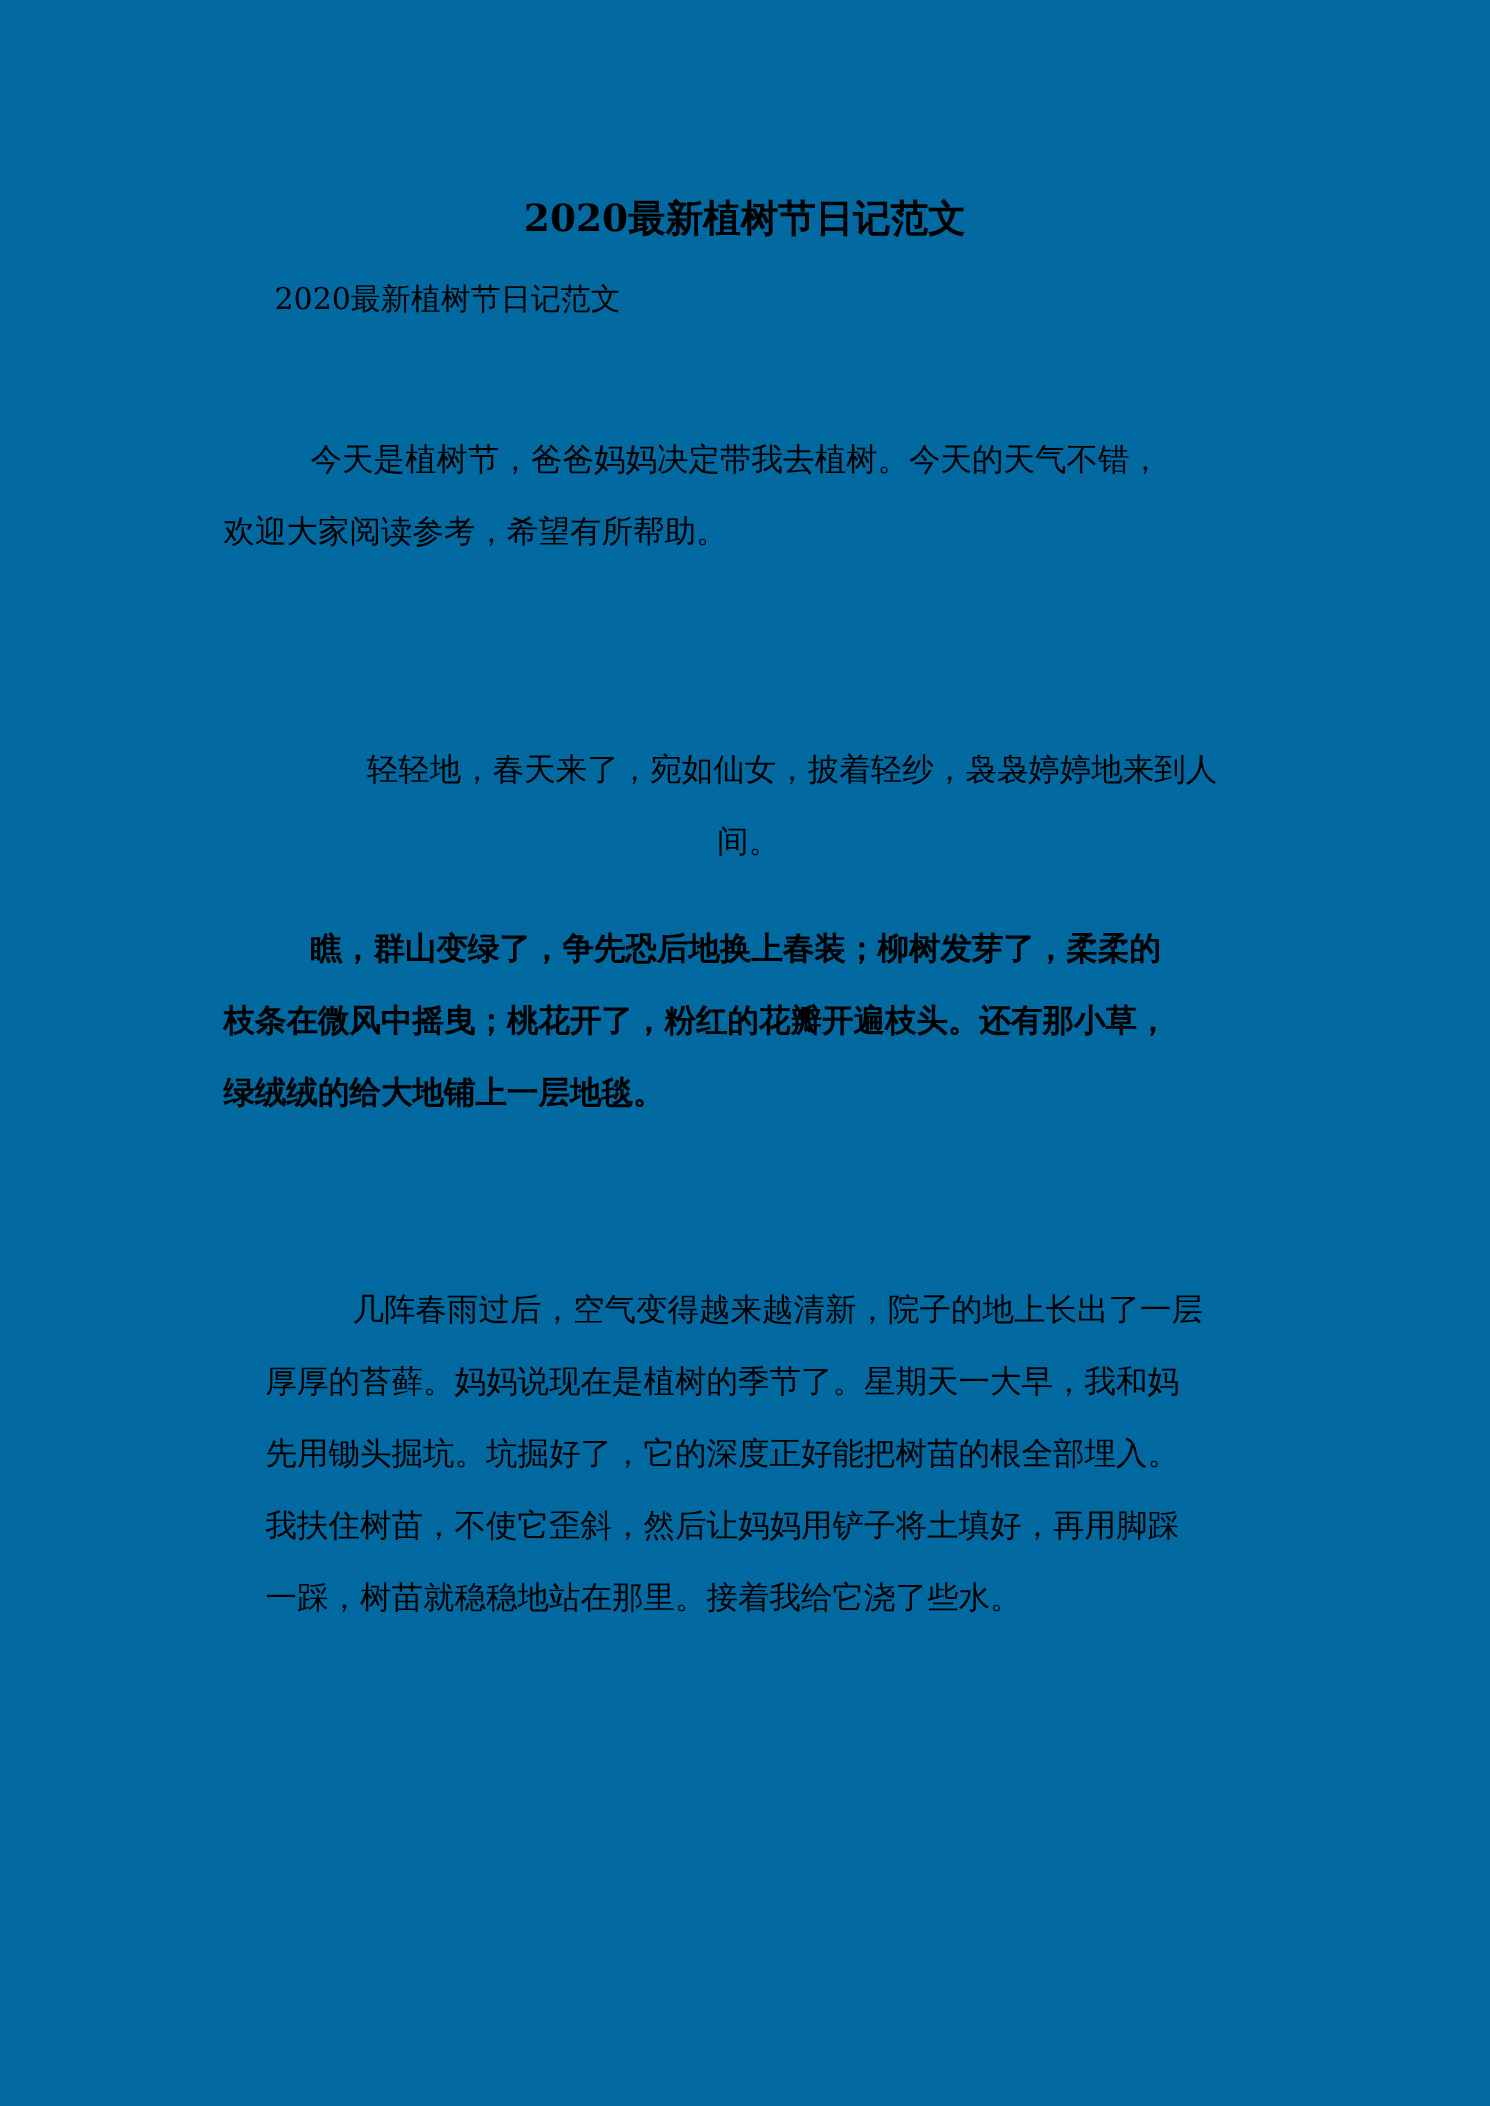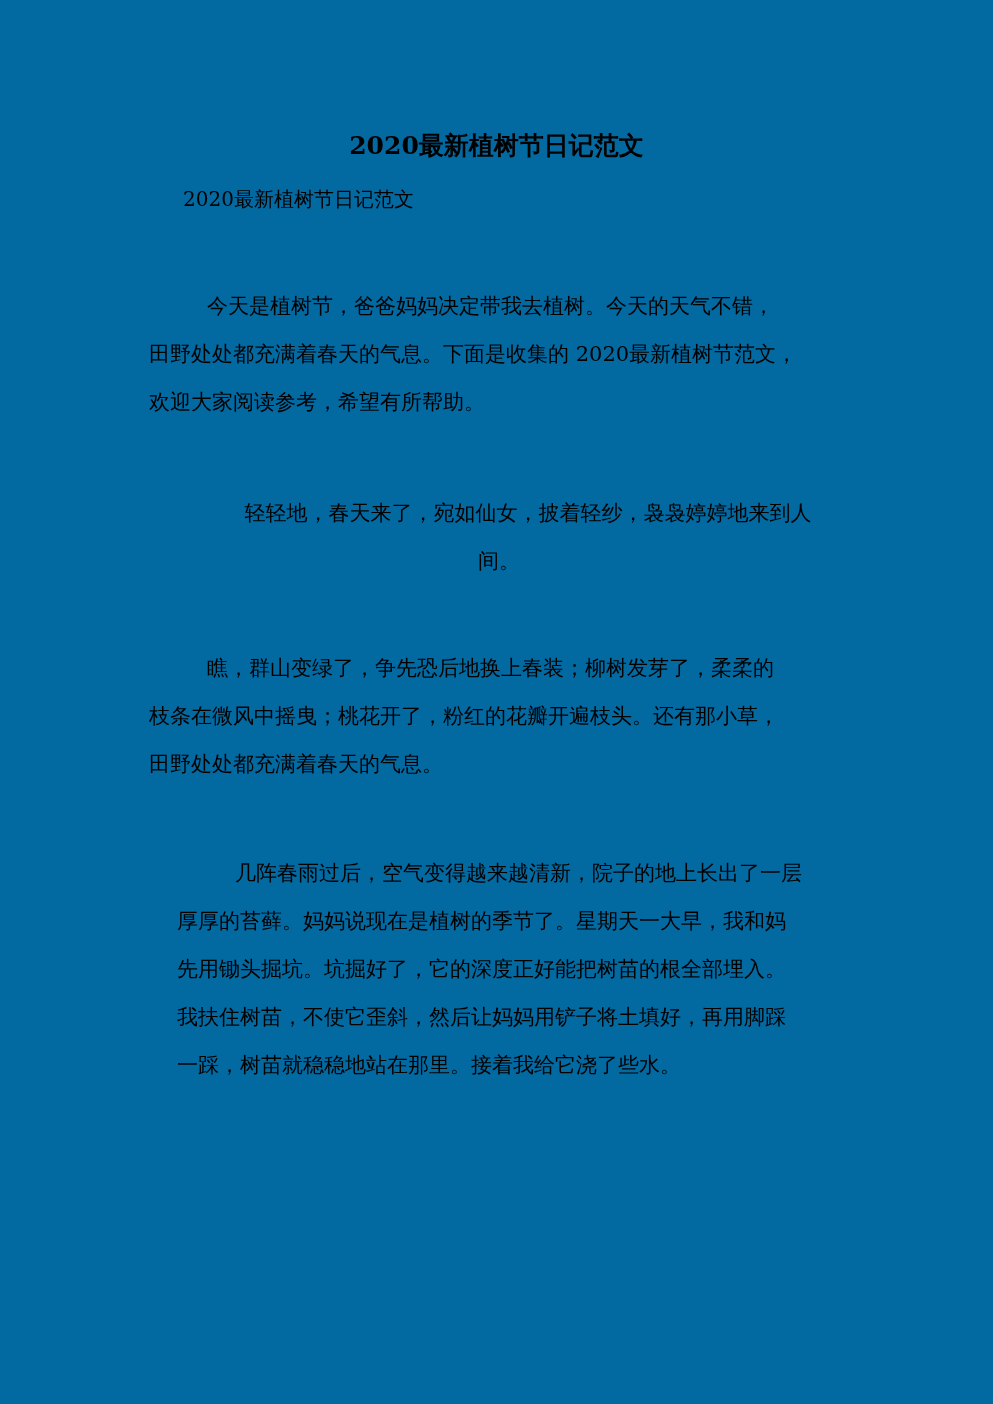--- a/index.html
+++ b/index.html
@@ -7,45 +7,44 @@
            font-family: "DejaVu Serif", "Liberation Serif", serif; color: #000; }
     .page { position: absolute; left: 0; top: 0; width: 993px; height: 1404px; background: #0369a1; }
     .title { position: absolute; left: 0; top: 128px; width: 993px; text-align: center;
              font-size: 25px; font-weight: bold; letter-spacing: 0px; line-height: 36px; }
     .subtitle { position: absolute; left: 183px; top: 184px; font-size: 20px; line-height: 30px; }
     .para { position: absolute; left: 149px; width: 700px; font-size: 21px; }
     .line { height: 48px; line-height: 32px; white-space: nowrap; }
     .indent { padding-left: 58px; }
     .p1 { top: 290px; }
     .p2 { top: 497px; text-align: center; }
-    .p3 { top: 652px; }
+    .p3 { top: 616px; font-weight: bold; }
     .p4 { top: 857px; margin-left: 28px; }
   </style>
 </head>
 <body>
 
 <div class="page">
   <div class="title">2020最新植树节日记范文</div>
   <div class="subtitle">2020最新植树节日记范文</div>
 
   <div class="para p1">
     <div class="line indent">今天是植树节，爸爸妈妈决定带我去植树。今天的天气不错，</div>
-    <div class="line">田野处处都充满着春天的气息。下面是收集的 2020最新植树节范文，</div>
     <div class="line">欢迎大家阅读参考，希望有所帮助。</div>
   </div>
 
   <div class="para p2">
     <div class="line indent">轻轻地，春天来了，宛如仙女，披着轻纱，袅袅婷婷地来到人</div>
     <div class="line">间。</div>
   </div>
 
   <div class="para p3">
     <div class="line indent">瞧，群山变绿了，争先恐后地换上春装；柳树发芽了，柔柔的</div>
     <div class="line">枝条在微风中摇曳；桃花开了，粉红的花瓣开遍枝头。还有那小草，</div>
-    <div class="line">田野处处都充满着春天的气息。</div>
+    <div class="line">绿绒绒的给大地铺上一层地毯。</div>
   </div>
 
   <div class="para p4">
     <div class="line indent">几阵春雨过后，空气变得越来越清新，院子的地上长出了一层</div>
     <div class="line">厚厚的苔藓。妈妈说现在是植树的季节了。星期天一大早，我和妈</div>
     <div class="line">先用锄头掘坑。坑掘好了，它的深度正好能把树苗的根全部埋入。</div>
     <div class="line">我扶住树苗，不使它歪斜，然后让妈妈用铲子将土填好，再用脚踩</div>
     <div class="line">一踩，树苗就稳稳地站在那里。接着我给它浇了些水。</div>
   </div>
 </div>

